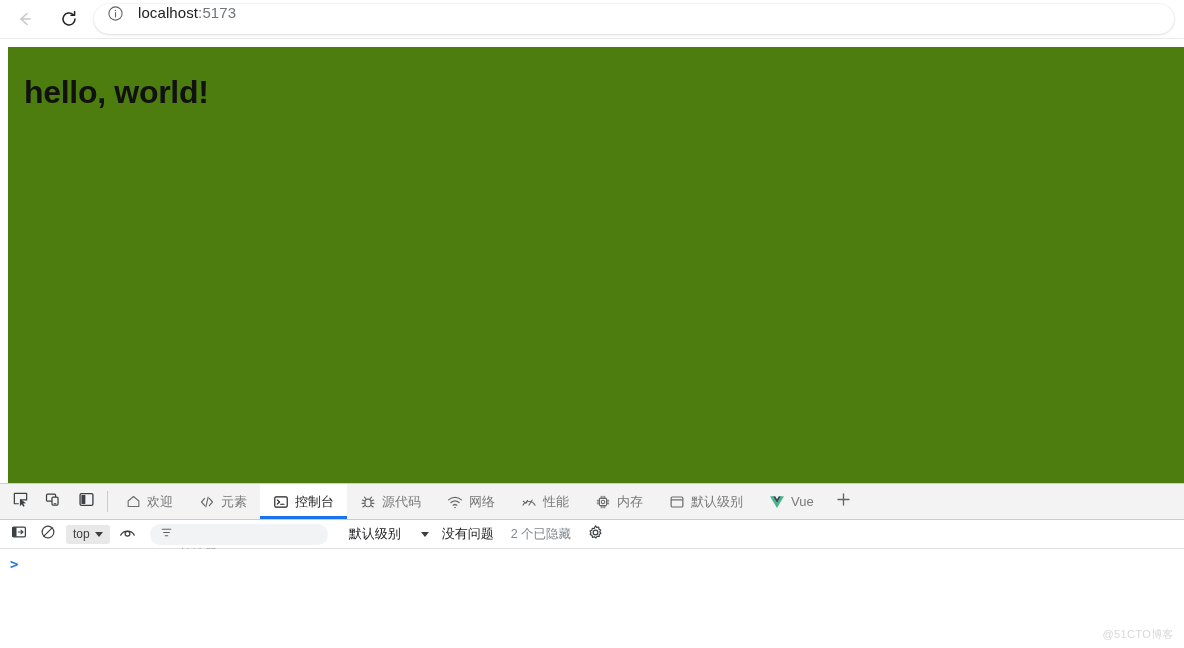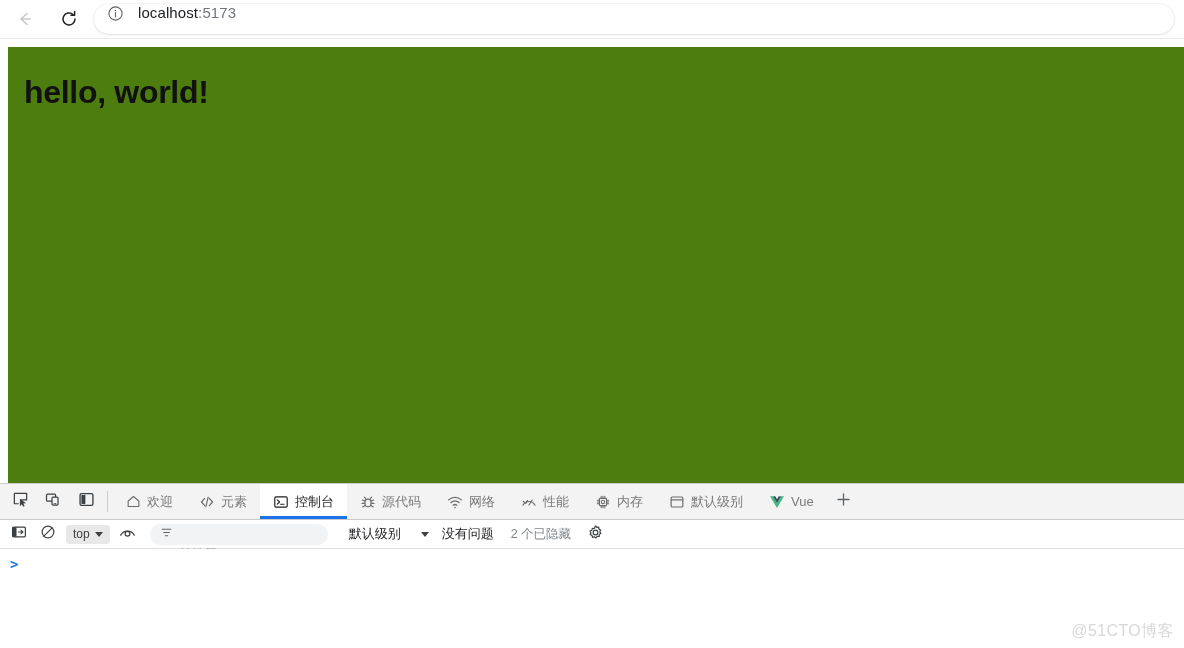--- a/index.html
+++ b/index.html
@@ -279,21 +279,21 @@
   .console-input {
     flex: 1 1 auto;
     height: 16px;
     margin-left: 8px;
   }
 
   .watermark {
     position: absolute;
     right: 10px;
     bottom: 6px;
-    font-size: 16px;
+    font-size: 11px;
     color: #d8d8d8;
     letter-spacing: 0.4px;
     user-select: none;
   }
 </style>
 </head>
 <body>
 
 <div id="screen">
 

